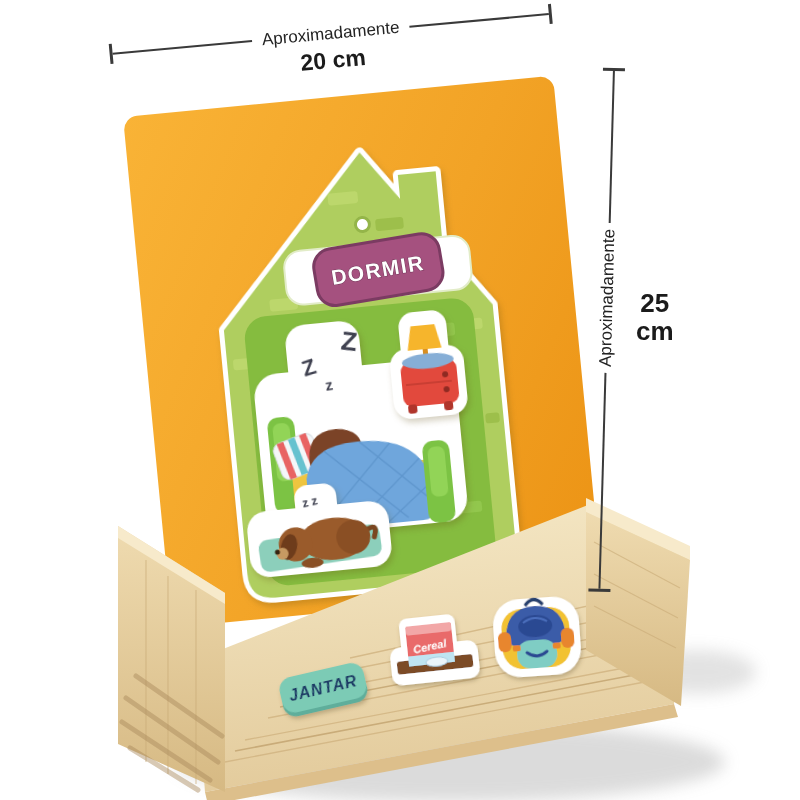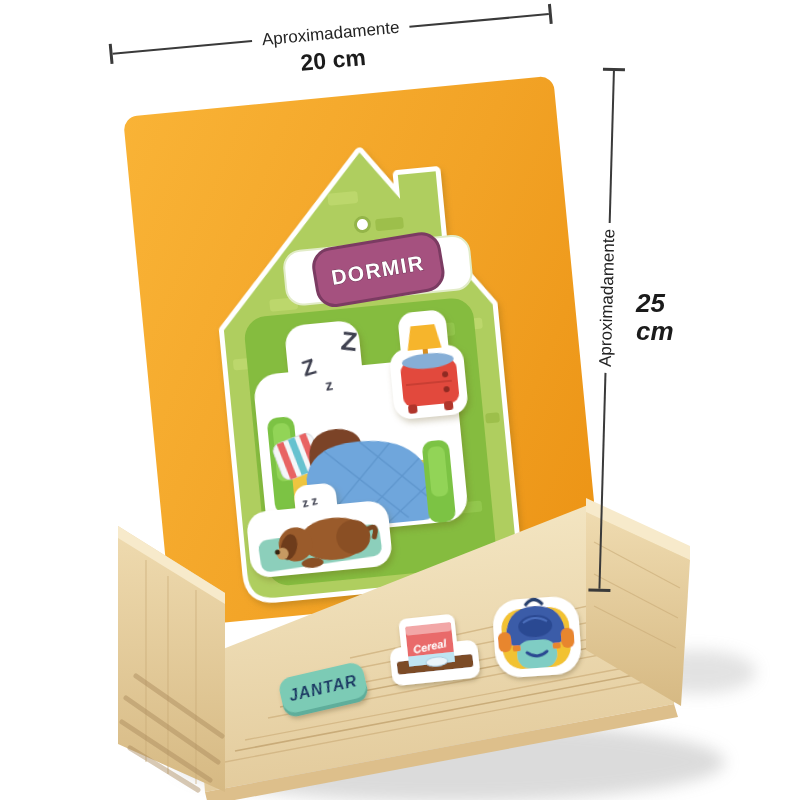--- a/index.html
+++ b/index.html
@@ -16,21 +16,21 @@
   .dim-right{position:absolute;left:599px;top:68px;height:524px;width:30px;
              transform:rotate(1.6deg);transform-origin:top center;
              display:flex;flex-direction:column;align-items:center;z-index:6;}
   .tick-h{width:22px;height:3px;background:#3a3a3a;}
   .vline{width:2.5px;background:#3a3a3a;}
   .vline.seg1{height:152px;}
   .vline.seg2{flex:1;}
   .dlabel-v{writing-mode:vertical-rl;transform:rotate(180deg);font-size:17px;color:#232323;
             padding:6px 0;white-space:nowrap;}
   .dim-right-value{position:absolute;left:636px;top:290px;font-weight:bold;font-size:26px;
-                   line-height:1.06;color:#1b1b1b;text-align:left;z-index:6;font-style:italic;}
+                   line-height:1.06;color:#1b1b1b;text-align:center;z-index:6;}
   
   .board{position:absolute;left:123px;top:117px;width:432px;height:513px;
          transform:rotate(-5.5deg);transform-origin:top left;border-radius:14px;
          background:linear-gradient(118deg,#F9B336 0%,#F2A326 55%,#EC9314 100%);z-index:1;}
   .board svg{position:absolute;left:0;top:0;}
   .base-layer{position:absolute;left:0;top:0;z-index:2;}
   .card-shadow{filter:drop-shadow(2px 4px 3px rgba(90,70,10,0.25));}
 </style>
 </head>
 <body>

